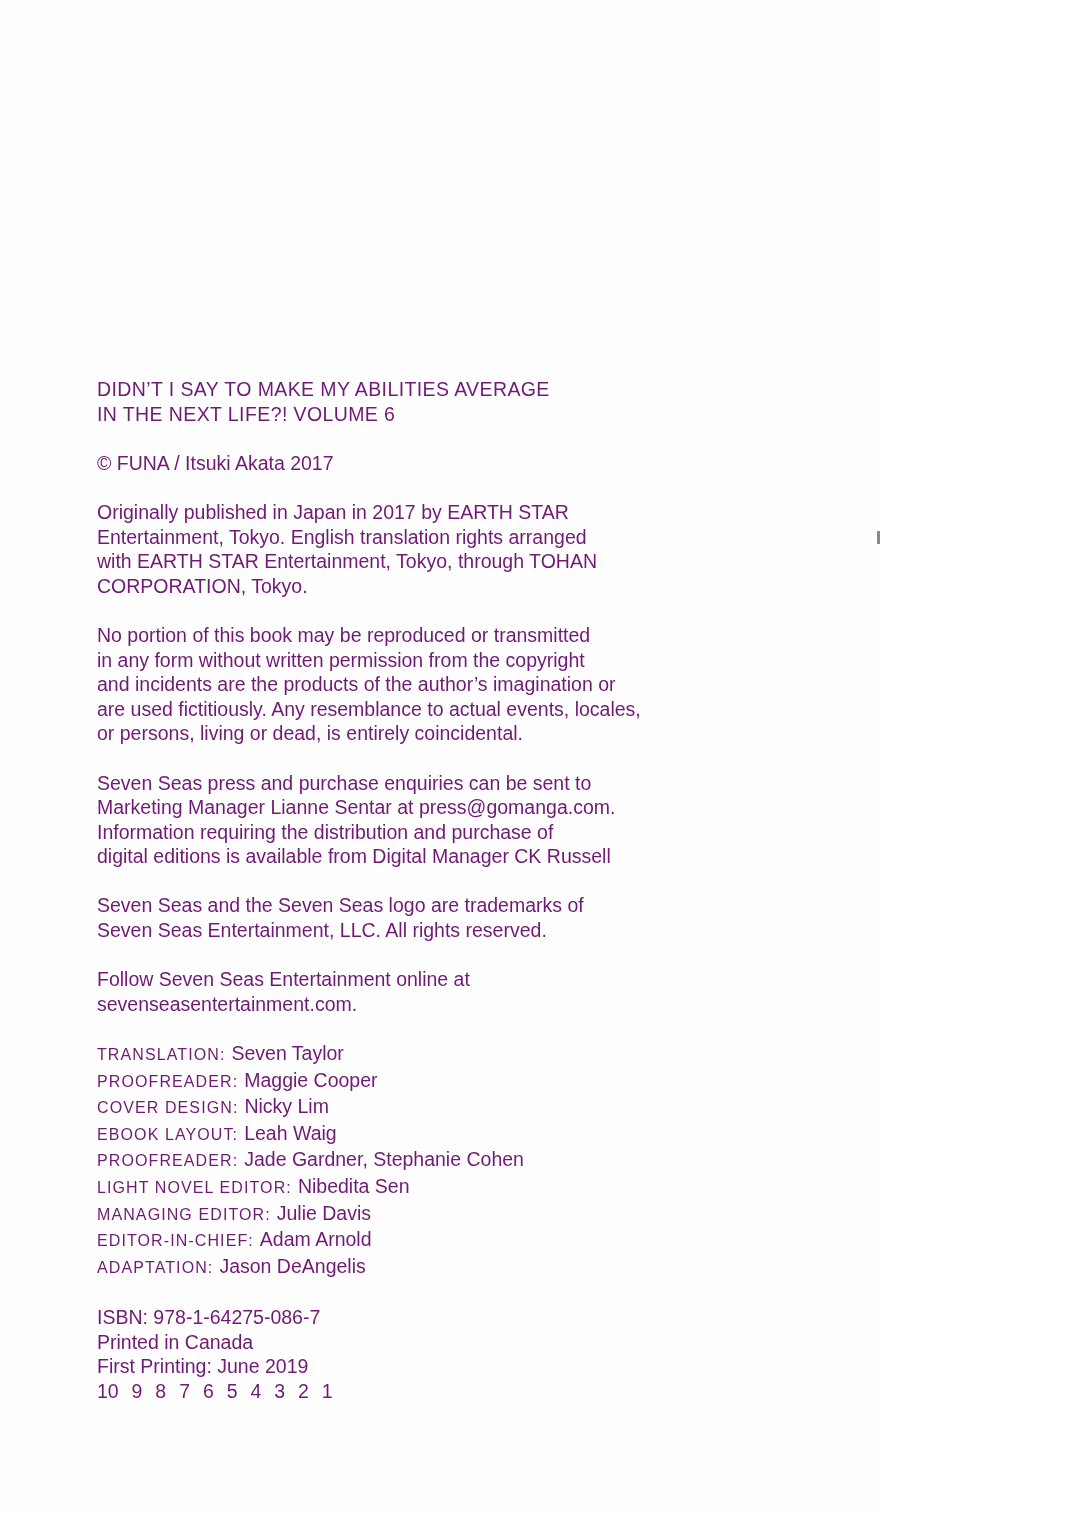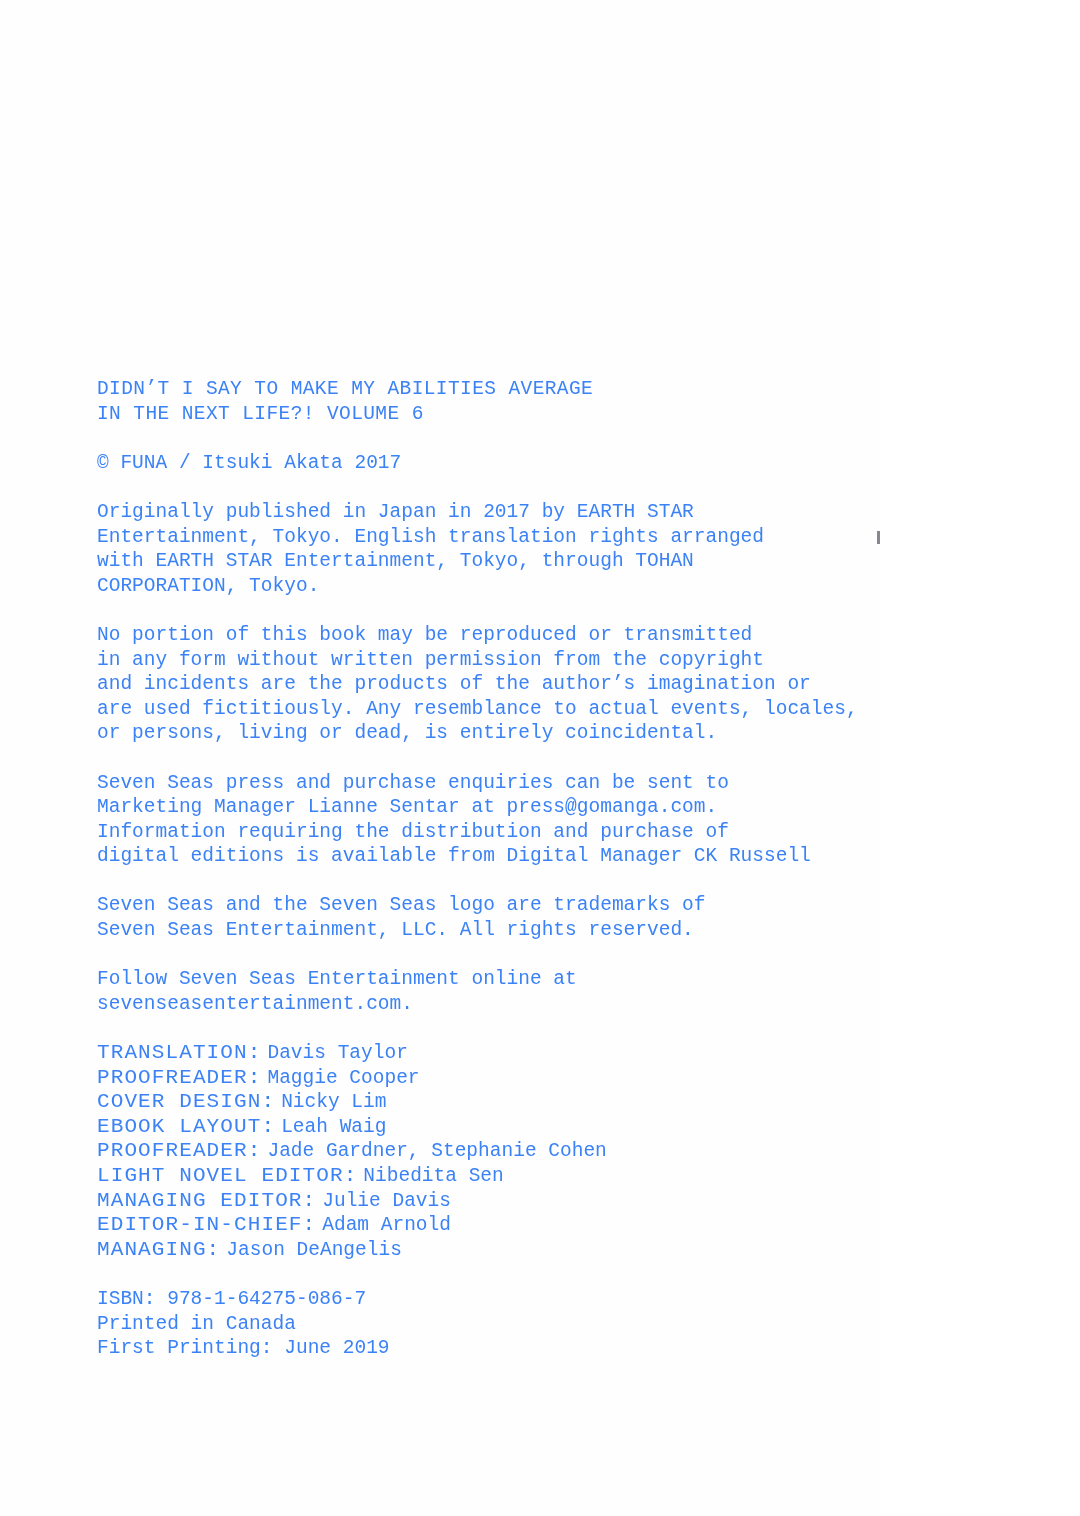--- a/index.html
+++ b/index.html
@@ -2,40 +2,40 @@
 <html><head>
 <meta charset="utf-8">
 <style>
   html, body { margin: 0; padding: 0; background: #ffffff; }
   .page {
     position: relative;
     width: 880px;
     height: 1516px;
     background: #fefefe;
     overflow: hidden;
-    font-family: Liberation Mono, monospace;
-    color: #3b82f6;
+    font-family: Liberation Sans, sans-serif;
+    color: #701a75;
   }
   .content {
     position: absolute;
     left: 97px;
     top: 377px;
     width: 640px;
     font-size: 19.5px;
     line-height: 24.6px;
   }
   .block { margin: 0 0 24.6px 0; }
   .block:last-child { margin-bottom: 4px; }
   .line { white-space: nowrap; }
   .title .line {
     letter-spacing: 0.4px;
   }
   .credit-line { white-space: nowrap; }
   .credit-label {
-    font-size: 21px;
+    font-size: 16px;
     letter-spacing: 1.1px;
     margin-right: 6px;
   }
   .print-run { word-spacing: 7.5px; }
   .edge-artifact {
     position: absolute;
     right: 0;
     top: 531px;
     width: 3px;
     height: 13px;
@@ -85,21 +85,21 @@
       <div class="line">Seven Seas Entertainment, LLC. All rights reserved.</div>
     </div>
 
     <div class="block">
       <div class="line">Follow Seven Seas Entertainment online at</div>
       <div class="line">sevenseasentertainment.com.</div>
     </div>
 
     <div class="block">
       <div class="credit-line">
-        <span class="credit-label">TRANSLATION:</span><span class="credit-value">Davis Taylor</span>
+        <span class="credit-label">TRANSLATION:</span><span class="credit-value">Seven Taylor</span>
       </div>
       <div class="credit-line">
         <span class="credit-label">PROOFREADER:</span><span class="credit-value">Maggie Cooper</span>
       </div>
       <div class="credit-line">
         <span class="credit-label">COVER DESIGN:</span><span class="credit-value">Nicky Lim</span>
       </div>
       <div class="credit-line">
         <span class="credit-label">EBOOK LAYOUT:</span><span class="credit-value">Leah Waig</span>
       </div>
@@ -109,27 +109,28 @@
       <div class="credit-line">
         <span class="credit-label">LIGHT NOVEL EDITOR:</span><span class="credit-value">Nibedita Sen</span>
       </div>
       <div class="credit-line">
         <span class="credit-label">MANAGING EDITOR:</span><span class="credit-value">Julie Davis</span>
       </div>
       <div class="credit-line">
         <span class="credit-label">EDITOR-IN-CHIEF:</span><span class="credit-value">Adam Arnold</span>
       </div>
       <div class="credit-line">
-        <span class="credit-label">MANAGING:</span><span class="credit-value">Jason DeAngelis</span>
+        <span class="credit-label">ADAPTATION:</span><span class="credit-value">Jason DeAngelis</span>
       </div>
     </div>
 
     <div class="block">
       <div class="line">ISBN: 978-1-64275-086-7</div>
       <div class="line">Printed in Canada</div>
       <div class="line">First Printing: June 2019</div>
+      <div class="line print-run">10 9 8 7 6 5 4 3 2 1</div>
     </div>
 
   </div>
 
   <div class="edge-artifact"></div>
 
 </div>
 
 </body></html>

